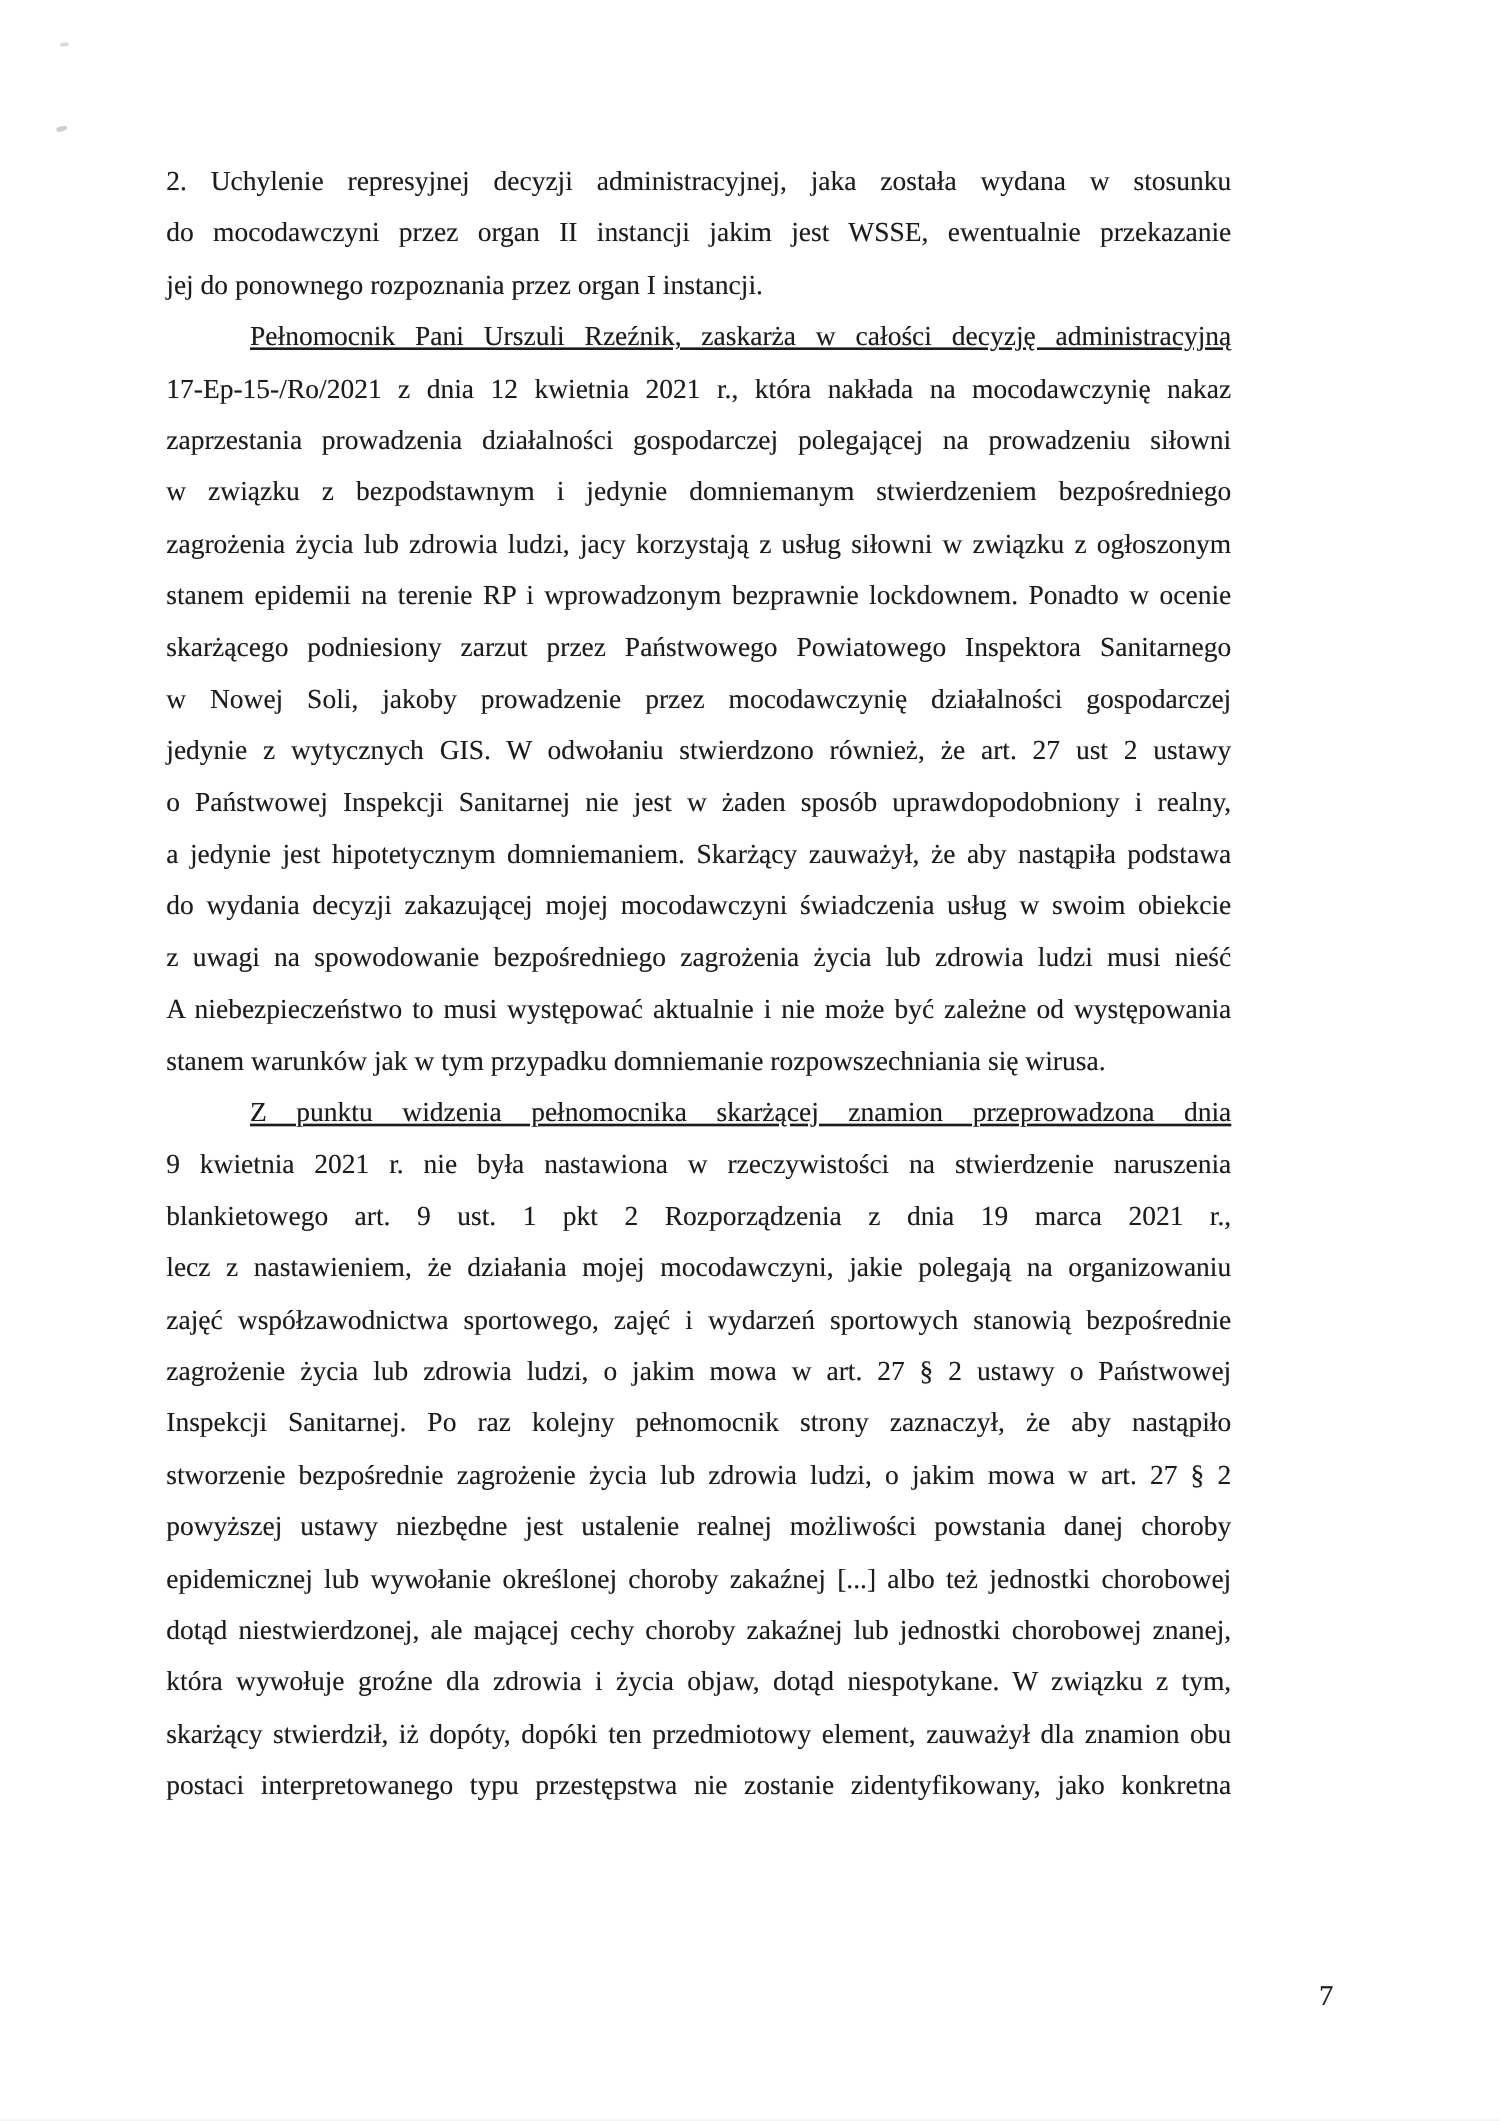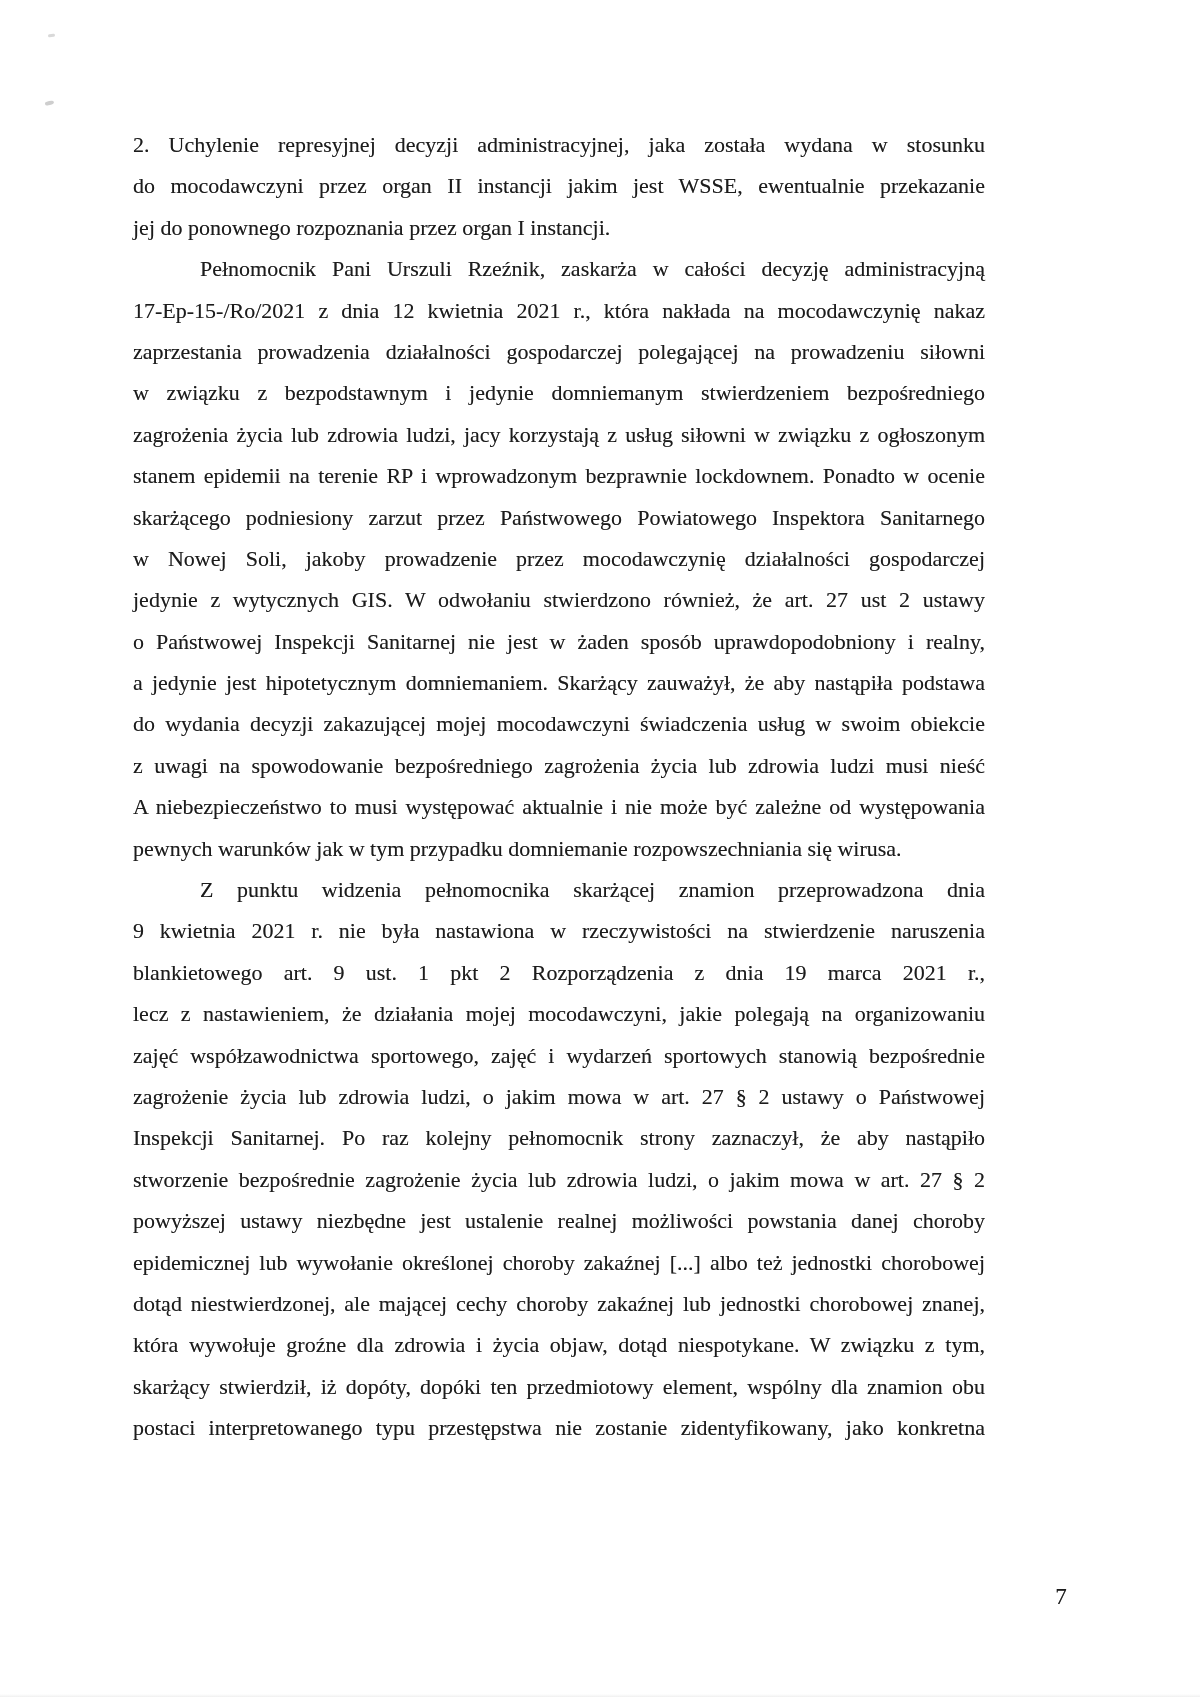--- a/index.html
+++ b/index.html
@@ -25,21 +25,21 @@
   .paragraph { margin: 0; padding: 0; }
   .line {
     height: 41.4px;
     line-height: 41.4px;
     font-size: 22px;
     text-align: justify;
     text-align-last: justify;
     white-space: normal;
     text-shadow: 0 0 0.6px rgba(25,25,25,0.45);
   }
-  .line.indent { padding-left: 67px; }
+  .line.indent { padding-left: 67px; text-decoration: underline; }
   .line.para-end { text-align-last: left; }
   .page-number {
     position: absolute;
     left: 1046px;
     top: 1583px;
     width: 30px;
     font-size: 23px;
     line-height: 28px;
     text-align: center;
     text-shadow: 0 0 0.6px rgba(25,25,25,0.45);
@@ -89,34 +89,34 @@
         <div class="line">zagrożenia życia lub zdrowia ludzi, jacy korzystają z usług siłowni w związku z ogłoszonym</div>
         <div class="line">stanem epidemii na terenie RP i wprowadzonym bezprawnie lockdownem. Ponadto w ocenie</div>
         <div class="line">skarżącego podniesiony zarzut przez Państwowego Powiatowego Inspektora Sanitarnego</div>
         <div class="line">w Nowej Soli, jakoby prowadzenie przez mocodawczynię działalności gospodarczej</div>
         <div class="line">jedynie z wytycznych GIS. W odwołaniu stwierdzono również, że art. 27 ust 2 ustawy</div>
         <div class="line">o Państwowej Inspekcji Sanitarnej nie jest w żaden sposób uprawdopodobniony i realny,</div>
         <div class="line">a jedynie jest hipotetycznym domniemaniem. Skarżący zauważył, że aby nastąpiła podstawa</div>
         <div class="line">do wydania decyzji zakazującej mojej mocodawczyni świadczenia usług w swoim obiekcie</div>
         <div class="line">z uwagi na spowodowanie bezpośredniego zagrożenia życia lub zdrowia ludzi musi nieść</div>
         <div class="line">A niebezpieczeństwo to musi występować aktualnie i nie może być zależne od występowania</div>
-        <div class="line para-end">pewnych warunków jak w tym przypadku domniemanie rozpowszechniania się wirusa.</div>
+        <div class="line para-end">stanem warunków jak w tym przypadku domniemanie rozpowszechniania się wirusa.</div>
       </div>
       <div class="paragraph">
         <div class="line indent">Z punktu widzenia pełnomocnika skarżącej znamion przeprowadzona dnia</div>
         <div class="line">9 kwietnia 2021 r. nie była nastawiona w rzeczywistości na stwierdzenie naruszenia</div>
         <div class="line">blankietowego art. 9 ust. 1 pkt 2 Rozporządzenia z dnia 19 marca 2021 r.,</div>
         <div class="line">lecz z nastawieniem, że działania mojej mocodawczyni, jakie polegają na organizowaniu</div>
         <div class="line">zajęć współzawodnictwa sportowego, zajęć i wydarzeń sportowych stanowią bezpośrednie</div>
         <div class="line">zagrożenie życia lub zdrowia ludzi, o jakim mowa w art. 27 § 2 ustawy o Państwowej</div>
         <div class="line">Inspekcji Sanitarnej. Po raz kolejny pełnomocnik strony zaznaczył, że aby nastąpiło</div>
         <div class="line">stworzenie bezpośrednie zagrożenie życia lub zdrowia ludzi, o jakim mowa w art. 27 § 2</div>
         <div class="line">powyższej ustawy niezbędne jest ustalenie realnej możliwości powstania danej choroby</div>
         <div class="line">epidemicznej lub wywołanie określonej choroby zakaźnej [...] albo też jednostki chorobowej</div>
         <div class="line">dotąd niestwierdzonej, ale mającej cechy choroby zakaźnej lub jednostki chorobowej znanej,</div>
         <div class="line">która wywołuje groźne dla zdrowia i życia objaw, dotąd niespotykane. W związku z tym,</div>
-        <div class="line">skarżący stwierdził, iż dopóty, dopóki ten przedmiotowy element, wspólny dla znamion obu</div>
+        <div class="line">skarżący stwierdził, iż dopóty, dopóki ten przedmiotowy element, zauważył dla znamion obu</div>
         <div class="line">postaci interpretowanego typu przestępstwa nie zostanie zidentyfikowany, jako konkretna</div>
       </div>
     </div>
   <div class="page-number">7</div>
   <div class="page-bottom-edge"></div>
 </div>
 
 </body></html>

